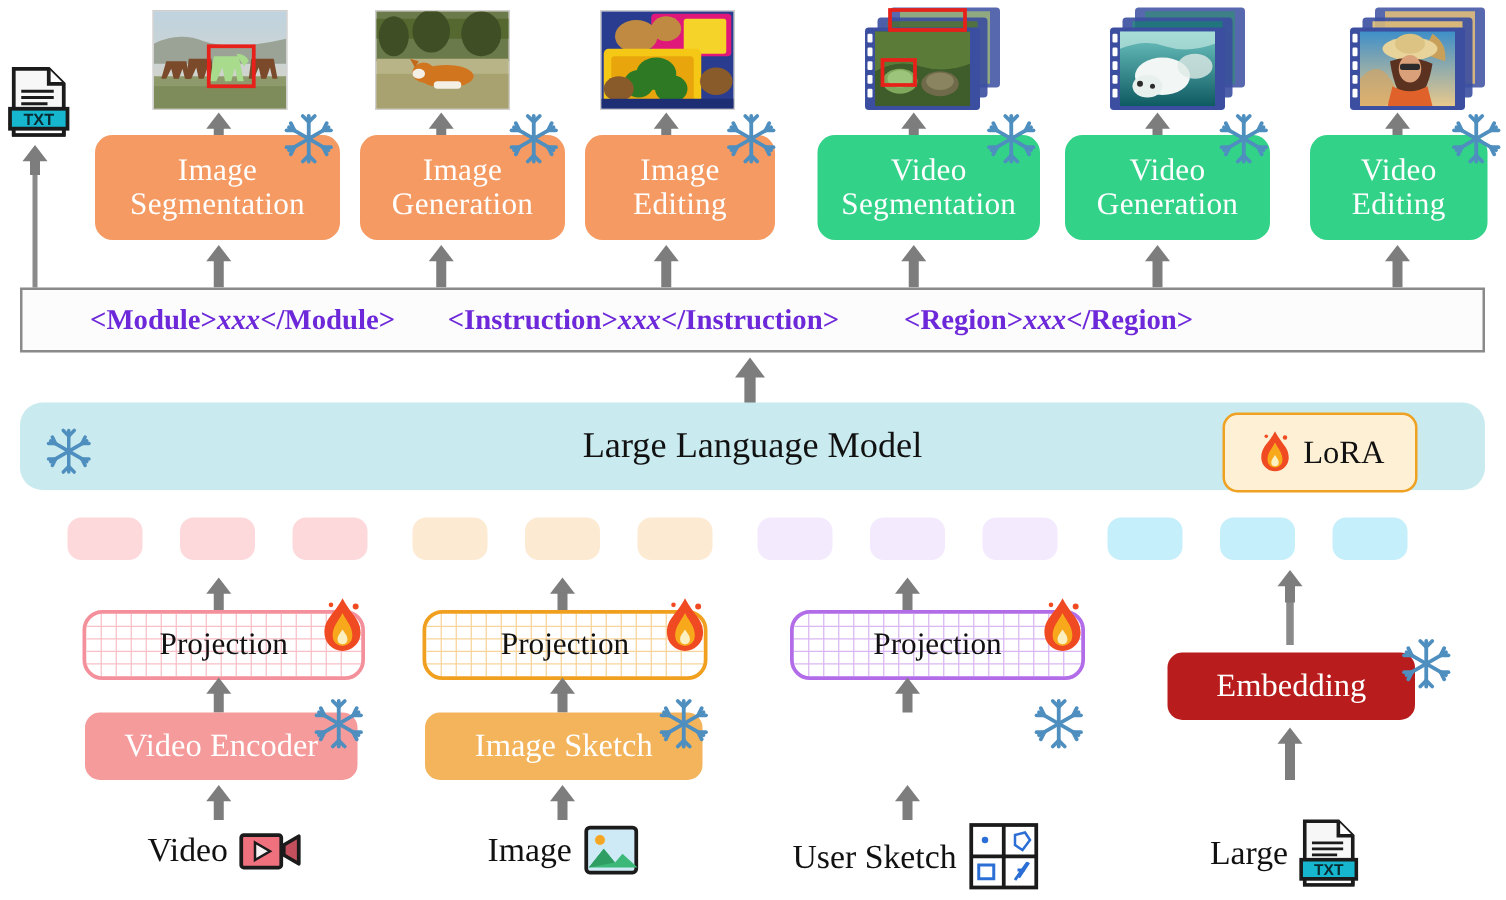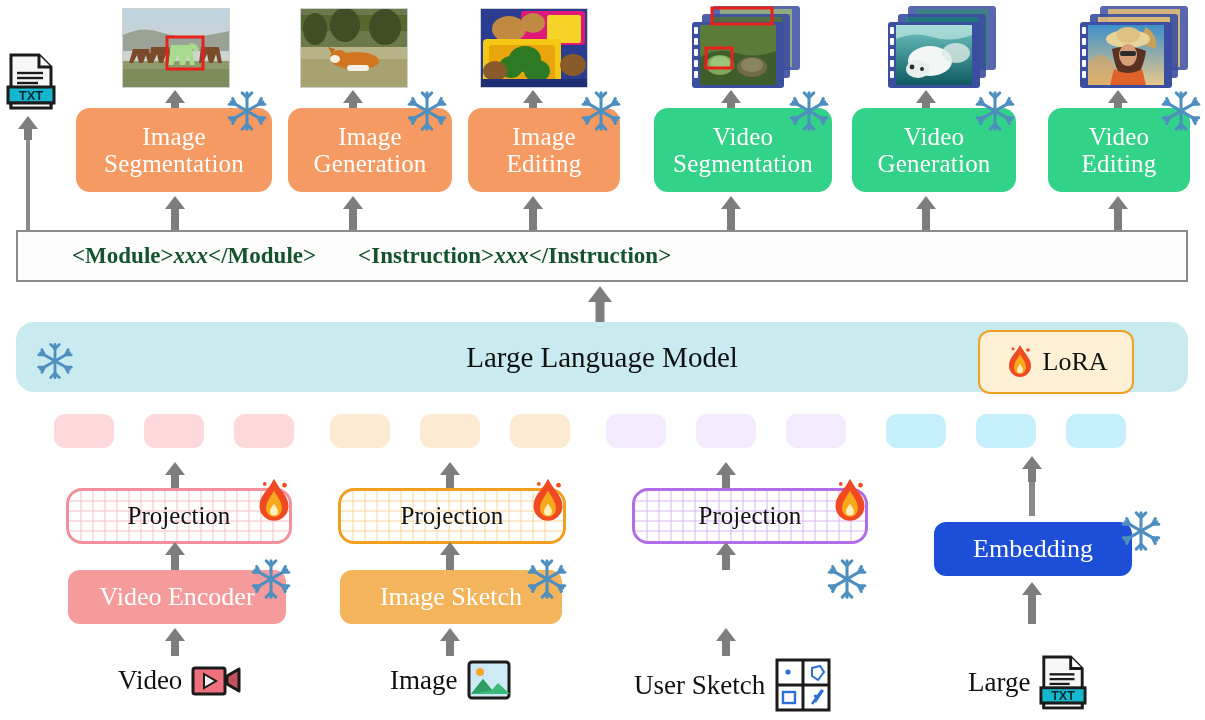--- a/index.html
+++ b/index.html
@@ -19,21 +19,21 @@
   }
   .module.img{background:#F59A62;}
   .module.vid{background:#32D288;}
 
   
   .respbar{
     border:2px solid #8a8a8a;background:#FCFCFC;
     display:flex;align-items:center;
   }
   .resp-italic{font-style:italic;font-size:23px;color:#111;font-family:"Liberation Serif",serif;}
-  .resp-tag{font-weight:bold;font-size:23px;color:#14532d;font-family:"Liberation Serif",serif;white-space:nowrap;}
+  .resp-tag{font-weight:bold;font-size:23px;color:#6d28d9;font-family:"Liberation Serif",serif;white-space:nowrap;}
   .resp-tag i{font-style:italic;font-weight:bold;}
 
   
   .llmbar{background:#C9EAEF;border-radius:18px;}
   .llm-title{
     position:absolute;left:0;right:0;top:50%;transform:translateY(-50%);
     text-align:center;font-size:29px;color:#111;font-family:"Liberation Serif",serif;
   }
   .lora{
     position:absolute;background:#FDF0D5;border:2.5px solid #EFA121;border-radius:12px;
@@ -58,21 +58,21 @@
 
   
   .enc{
     position:absolute;border-radius:12px;display:flex;align-items:center;justify-content:center;
     color:#fff;font-size:26px;font-family:"Liberation Serif",serif;
   }
   .enc.video{background:#F59B9B;}
   .enc.image{background:#F2B košt;}
   .enc.image{background:#F3B45C;}
   .enc.sketch{background:#CE9BF0;}
-  .enc.embed{background:#1d4ed8;}
+  .enc.embed{background:#b91c1c;}
 
   
   .inlabel{position:absolute;display:flex;align-items:center;gap:9px;
            font-size:27px;color:#111;font-family:"Liberation Serif",serif;white-space:nowrap;}
 
   
   .arrow{position:absolute;}
   .arrow .shaft{position:absolute;background:#7D7D7D;left:50%;transform:translateX(-50%);width:8px;}
   .arrow .head{position:absolute;left:50%;transform:translateX(-50%);top:0;
        width:0;height:0;border-left:10px solid transparent;border-right:10px solid transparent;
@@ -505,20 +505,23 @@
       <div class="shaft" style="top:12px;height:22px;"></div>
     </div>
 
   <div class="respbar node" style="left:16px;top:230px;width:1172px;height:52px;">
     <div class="resp-tag" style="margin-left:54px;">
       <span>&lt;Module&gt;</span><i>xxx</i><span>&lt;/Module&gt;</span>
     </div>
     <div class="resp-tag" style="margin-left:42px;">
       <span>&lt;Instruction&gt;</span><i>xxx</i><span>&lt;/Instruction&gt;</span>
     </div>
+    <div class="resp-tag" style="margin-left:52px;">
+      <span>&lt;Region&gt;</span><i>xxx</i><span>&lt;/Region&gt;</span>
+    </div>
   </div>
 
   <div class="arrow" style="left:588px;top:286px;width:24px;height:38px;">
     <div class="head" style="border-left-width:12px;border-right-width:12px;border-bottom-width:16px;"></div>
     <div class="shaft" style="top:15px;height:23px;width:9px;"></div>
   </div>
 
   <div class="llmbar node" style="left:16px;top:322px;width:1172px;height:70px;">
     <div class="llm-title">Large Language Model</div>
   </div>

